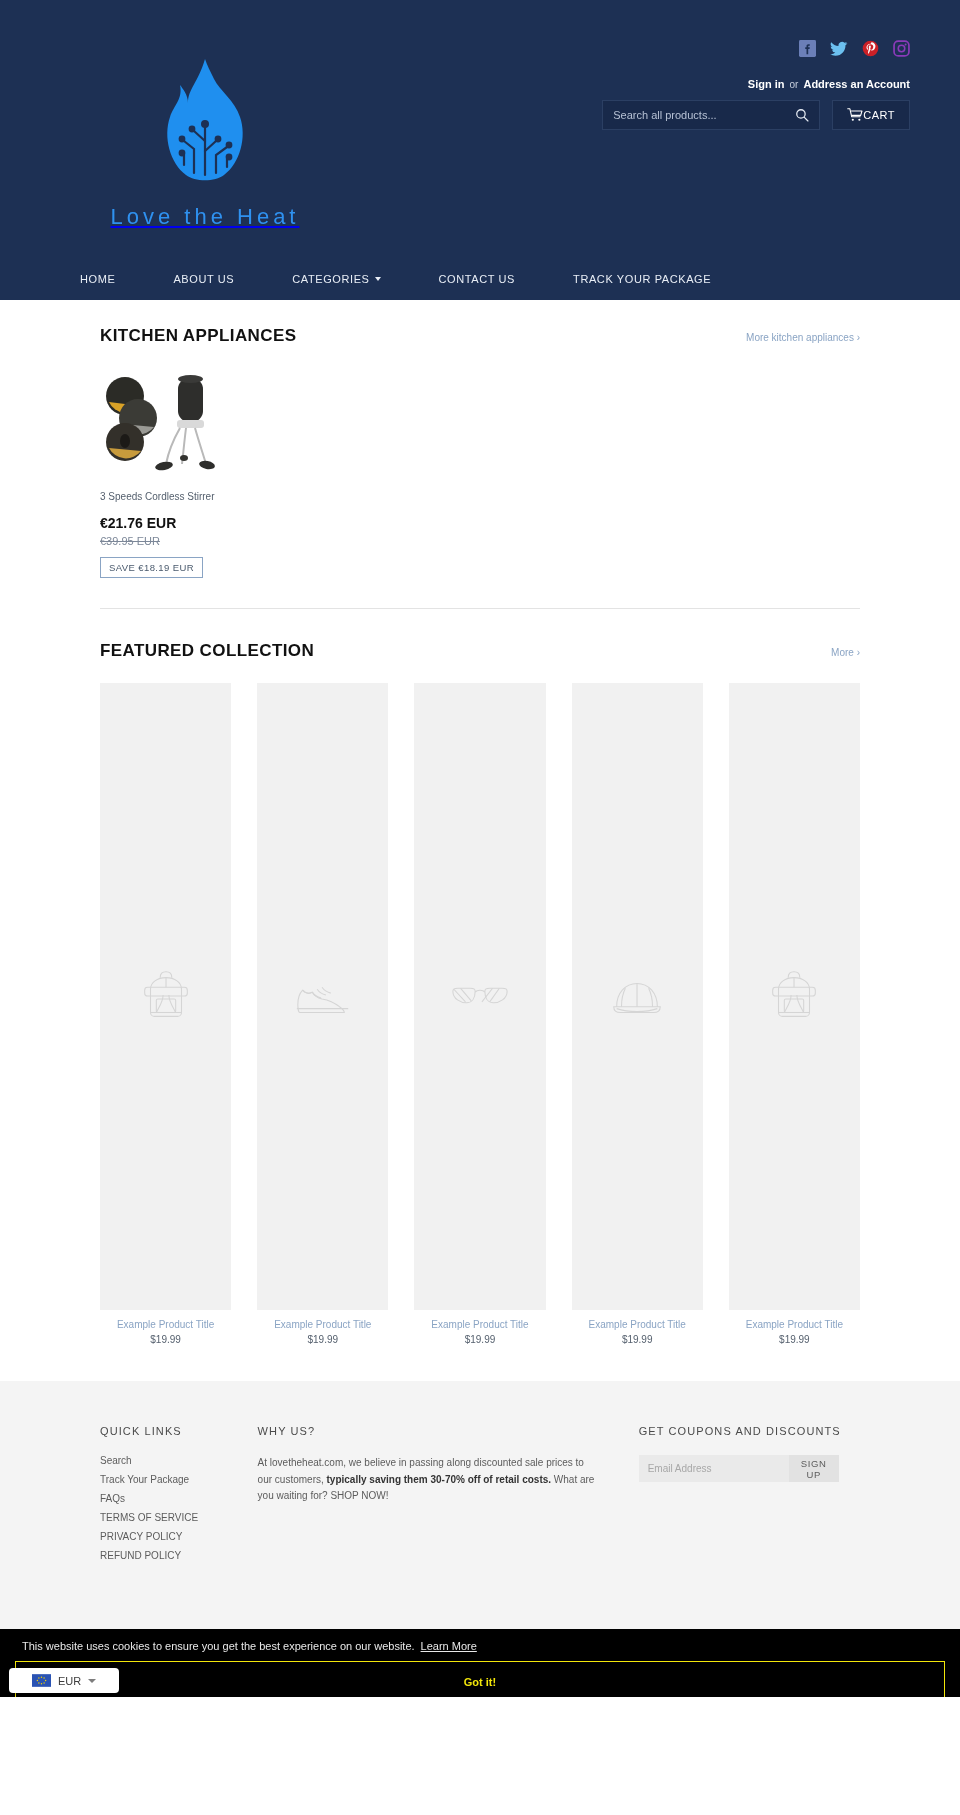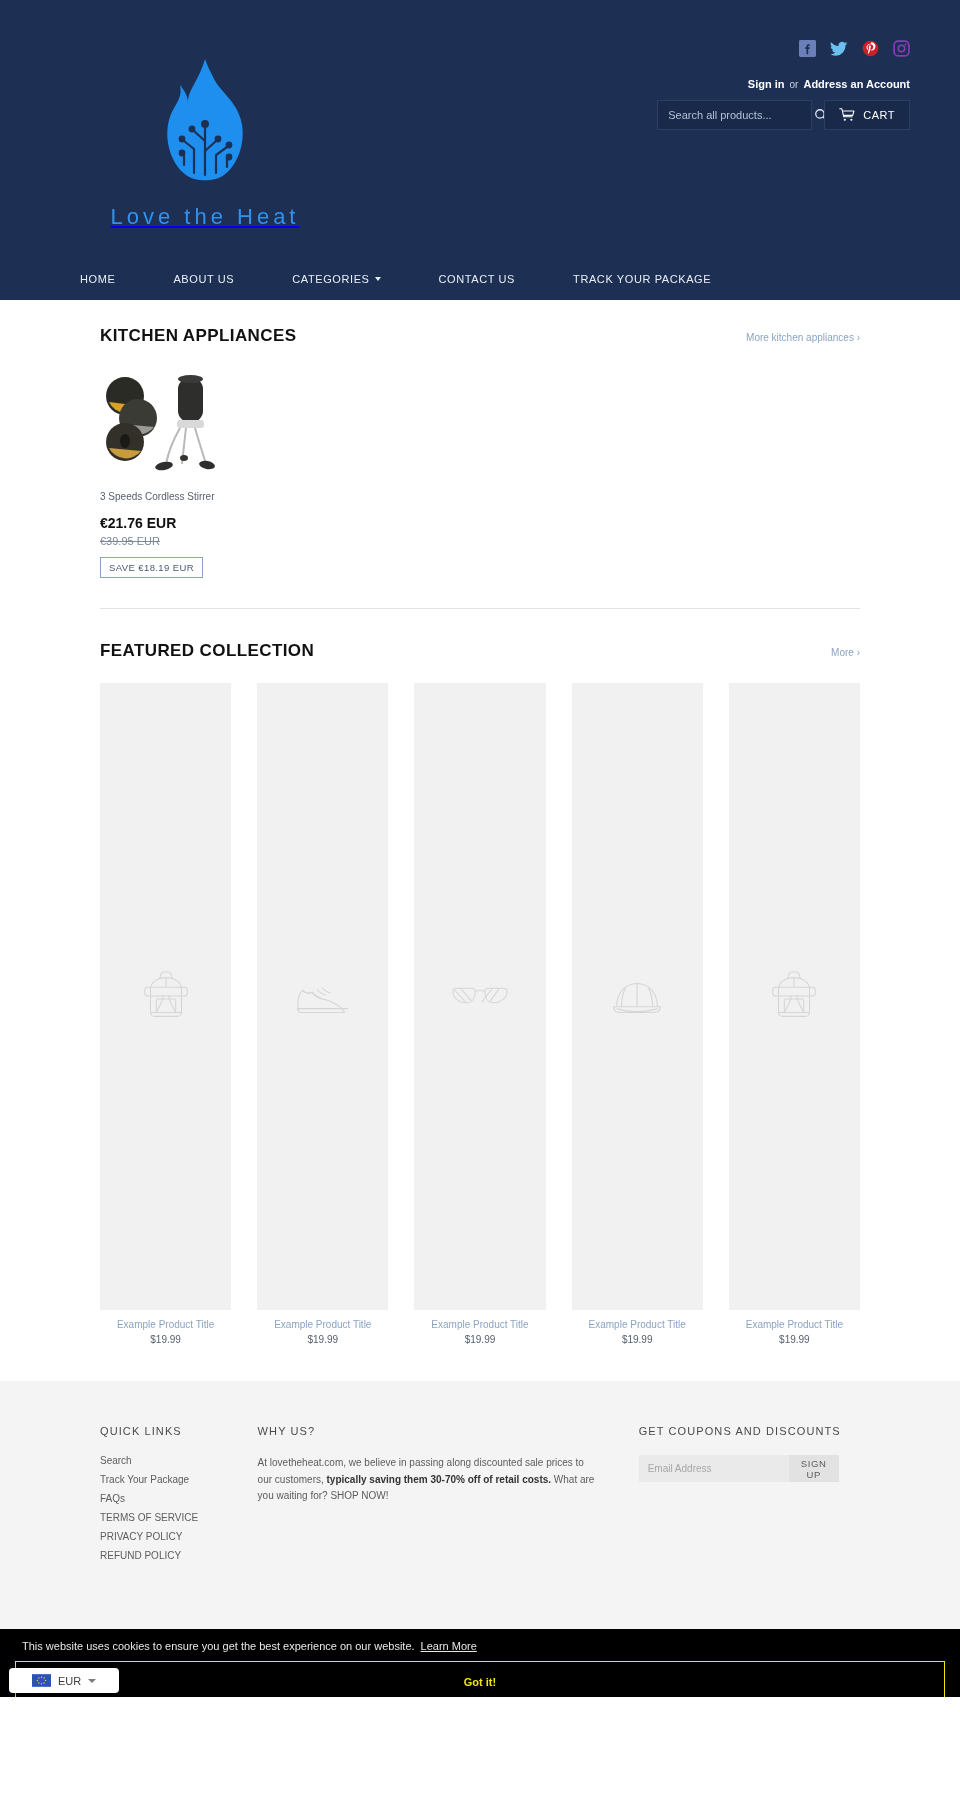--- a/index.html
+++ b/index.html
@@ -76,21 +76,21 @@
 
   .search-cart-row {
     position: absolute;
     right: 0;
     top: 100px;
     display: flex;
     align-items: stretch;
     gap: 12px;
   }
   .search-box {
-    width: 155px;
+    width: 218px;
     height: 30px;
     background: #18294a;
     border: 1px solid #2b3f63;
     display: flex;
     align-items: center;
     padding: 0 8px;
   }
   .search-box input {
     flex: 1;
     background: transparent;
@@ -104,21 +104,21 @@
   .search-btn {
     background: transparent; border:0; cursor:pointer;
     padding: 0 2px; line-height:0;
   }
   .cart-btn {
     background: #18294a;
     border: 1px solid #2b3f63;
     color: #fff;
     font-size: 11px;
     letter-spacing: .5px;
-    display: flex; align-items: center; gap: 8px;
+    display: flex; align-items: center; 
     padding: 0 14px;
     height: 30px;
     cursor: pointer;
     font-family: "Liberation Sans", sans-serif;
   }
 
   .main-nav {
     position: absolute;
     left: 0;
     bottom: 0;

